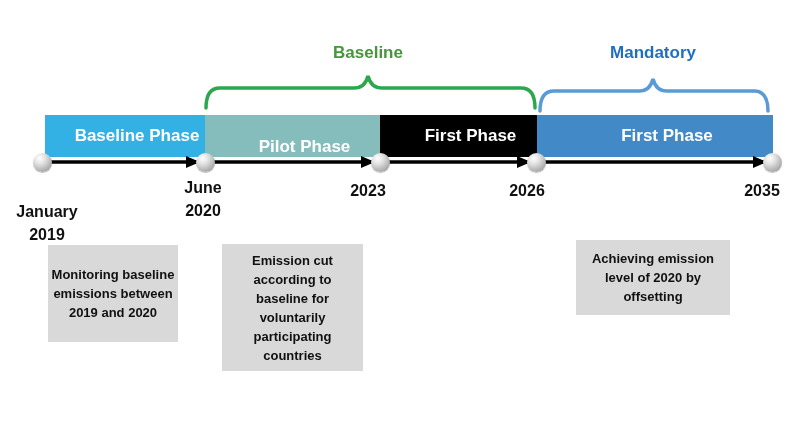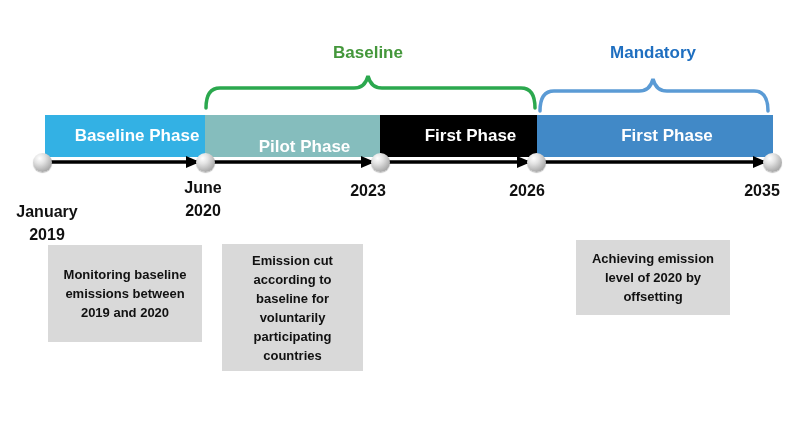--- a/index.html
+++ b/index.html
@@ -114,21 +114,21 @@
   <div class="abs date-label" style="left:323px;top:179px;">
     <div>2023</div>
   </div>
   <div class="abs date-label" style="left:482px;top:179px;">
     <div>2026</div>
   </div>
   <div class="abs date-label" style="left:717px;top:179px;">
     <div>2035</div>
   </div>
 
-  <div class="abs note-box" style="left: 48px; top: 245px; width: 154px; height: 97px; background-color: rgb(217, 217, 217);">
+  <div class="abs note-box" style="left: 48px; top: 245px; width: 130px; height: 97px; background-color: rgb(217, 217, 217);">
     <span class="note-text" style="max-width:128px;">Monitoring baseline emissions between 2019 and 2020</span>
   </div>
   <div class="abs note-box" style="left: 222px; top: 244px; width: 141px; height: 127px; background-color: rgb(217, 217, 217);">
     <span class="note-text" style="max-width:100px;">Emission cut according to baseline for voluntarily participating countries</span>
   </div>
   <div class="abs note-box" style="left: 576px; top: 240px; width: 154px; height: 75px; background-color: rgb(217, 217, 217);">
     <span class="note-text" style="max-width:130px;">Achieving emission level of 2020 by offsetting</span>
   </div>
 
 </div>

